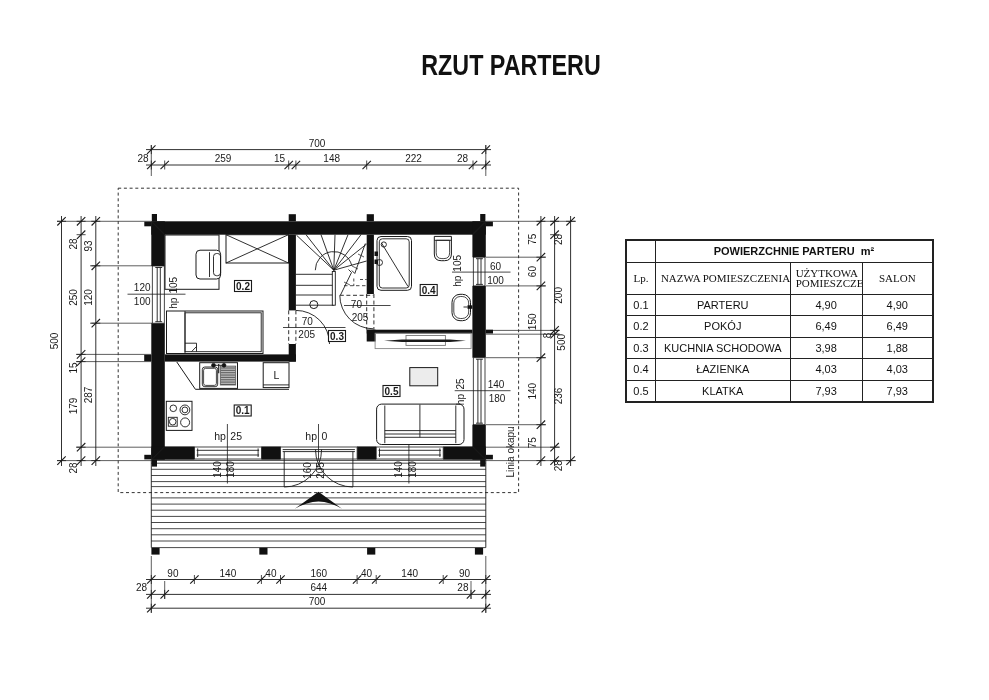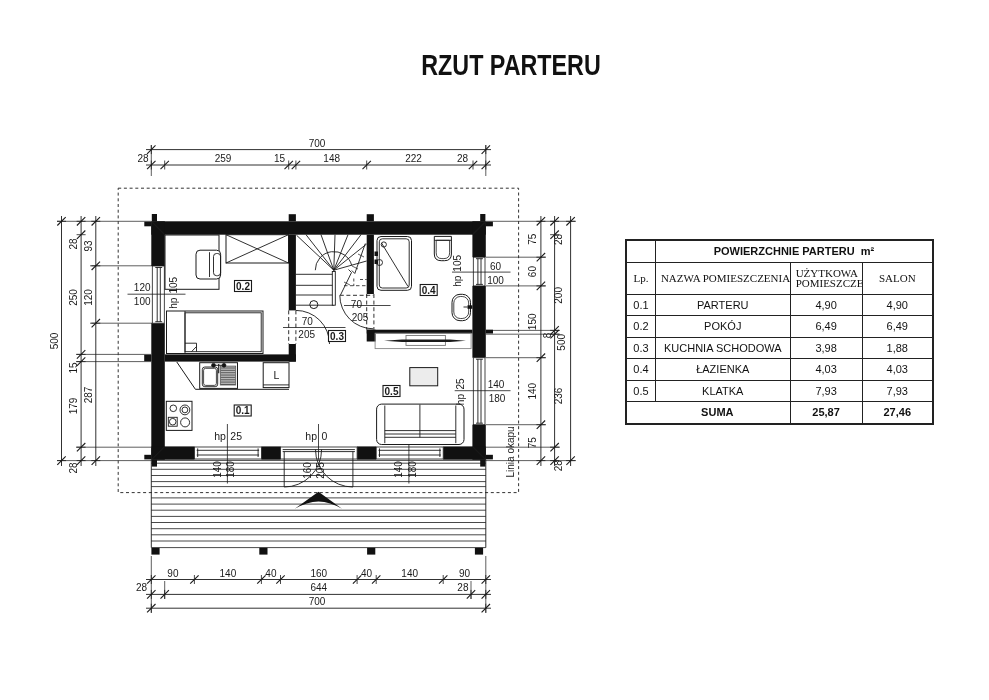--- a/index.html
+++ b/index.html
@@ -59,25 +59,20 @@
             <td>ŁAZIENKA</td>
             <td>4,03</td>
             <td>4,03</td>
           </tr>
 <tr style="height:15.2px;">
             <td>0.5</td>
             <td>KLATKA</td>
             <td>7,93</td>
             <td>7,93</td>
           </tr>
-<tr style="height:13.5px;font-weight:bold;">
-            <td colspan="2" style="text-indent:18px;">SUMA</td>
-            <td>25,87</td>
-            <td>27,46</td>
-          </tr>
 </tbody>
       </table>
 </div>
 <svg width="989" height="700" viewBox="0 0 989 700">
 <defs>
 <g id="tkh">
           <line x1="-4.2" y1="4.2" x2="4.2" y2="-4.2" stroke="#1a1a1a" stroke-width="1.1"></line>
           <line x1="0" y1="-4.5" x2="0" y2="4.5" stroke="#1a1a1a" stroke-width="0.8"></line>
         </g>
 <g id="tkv">

